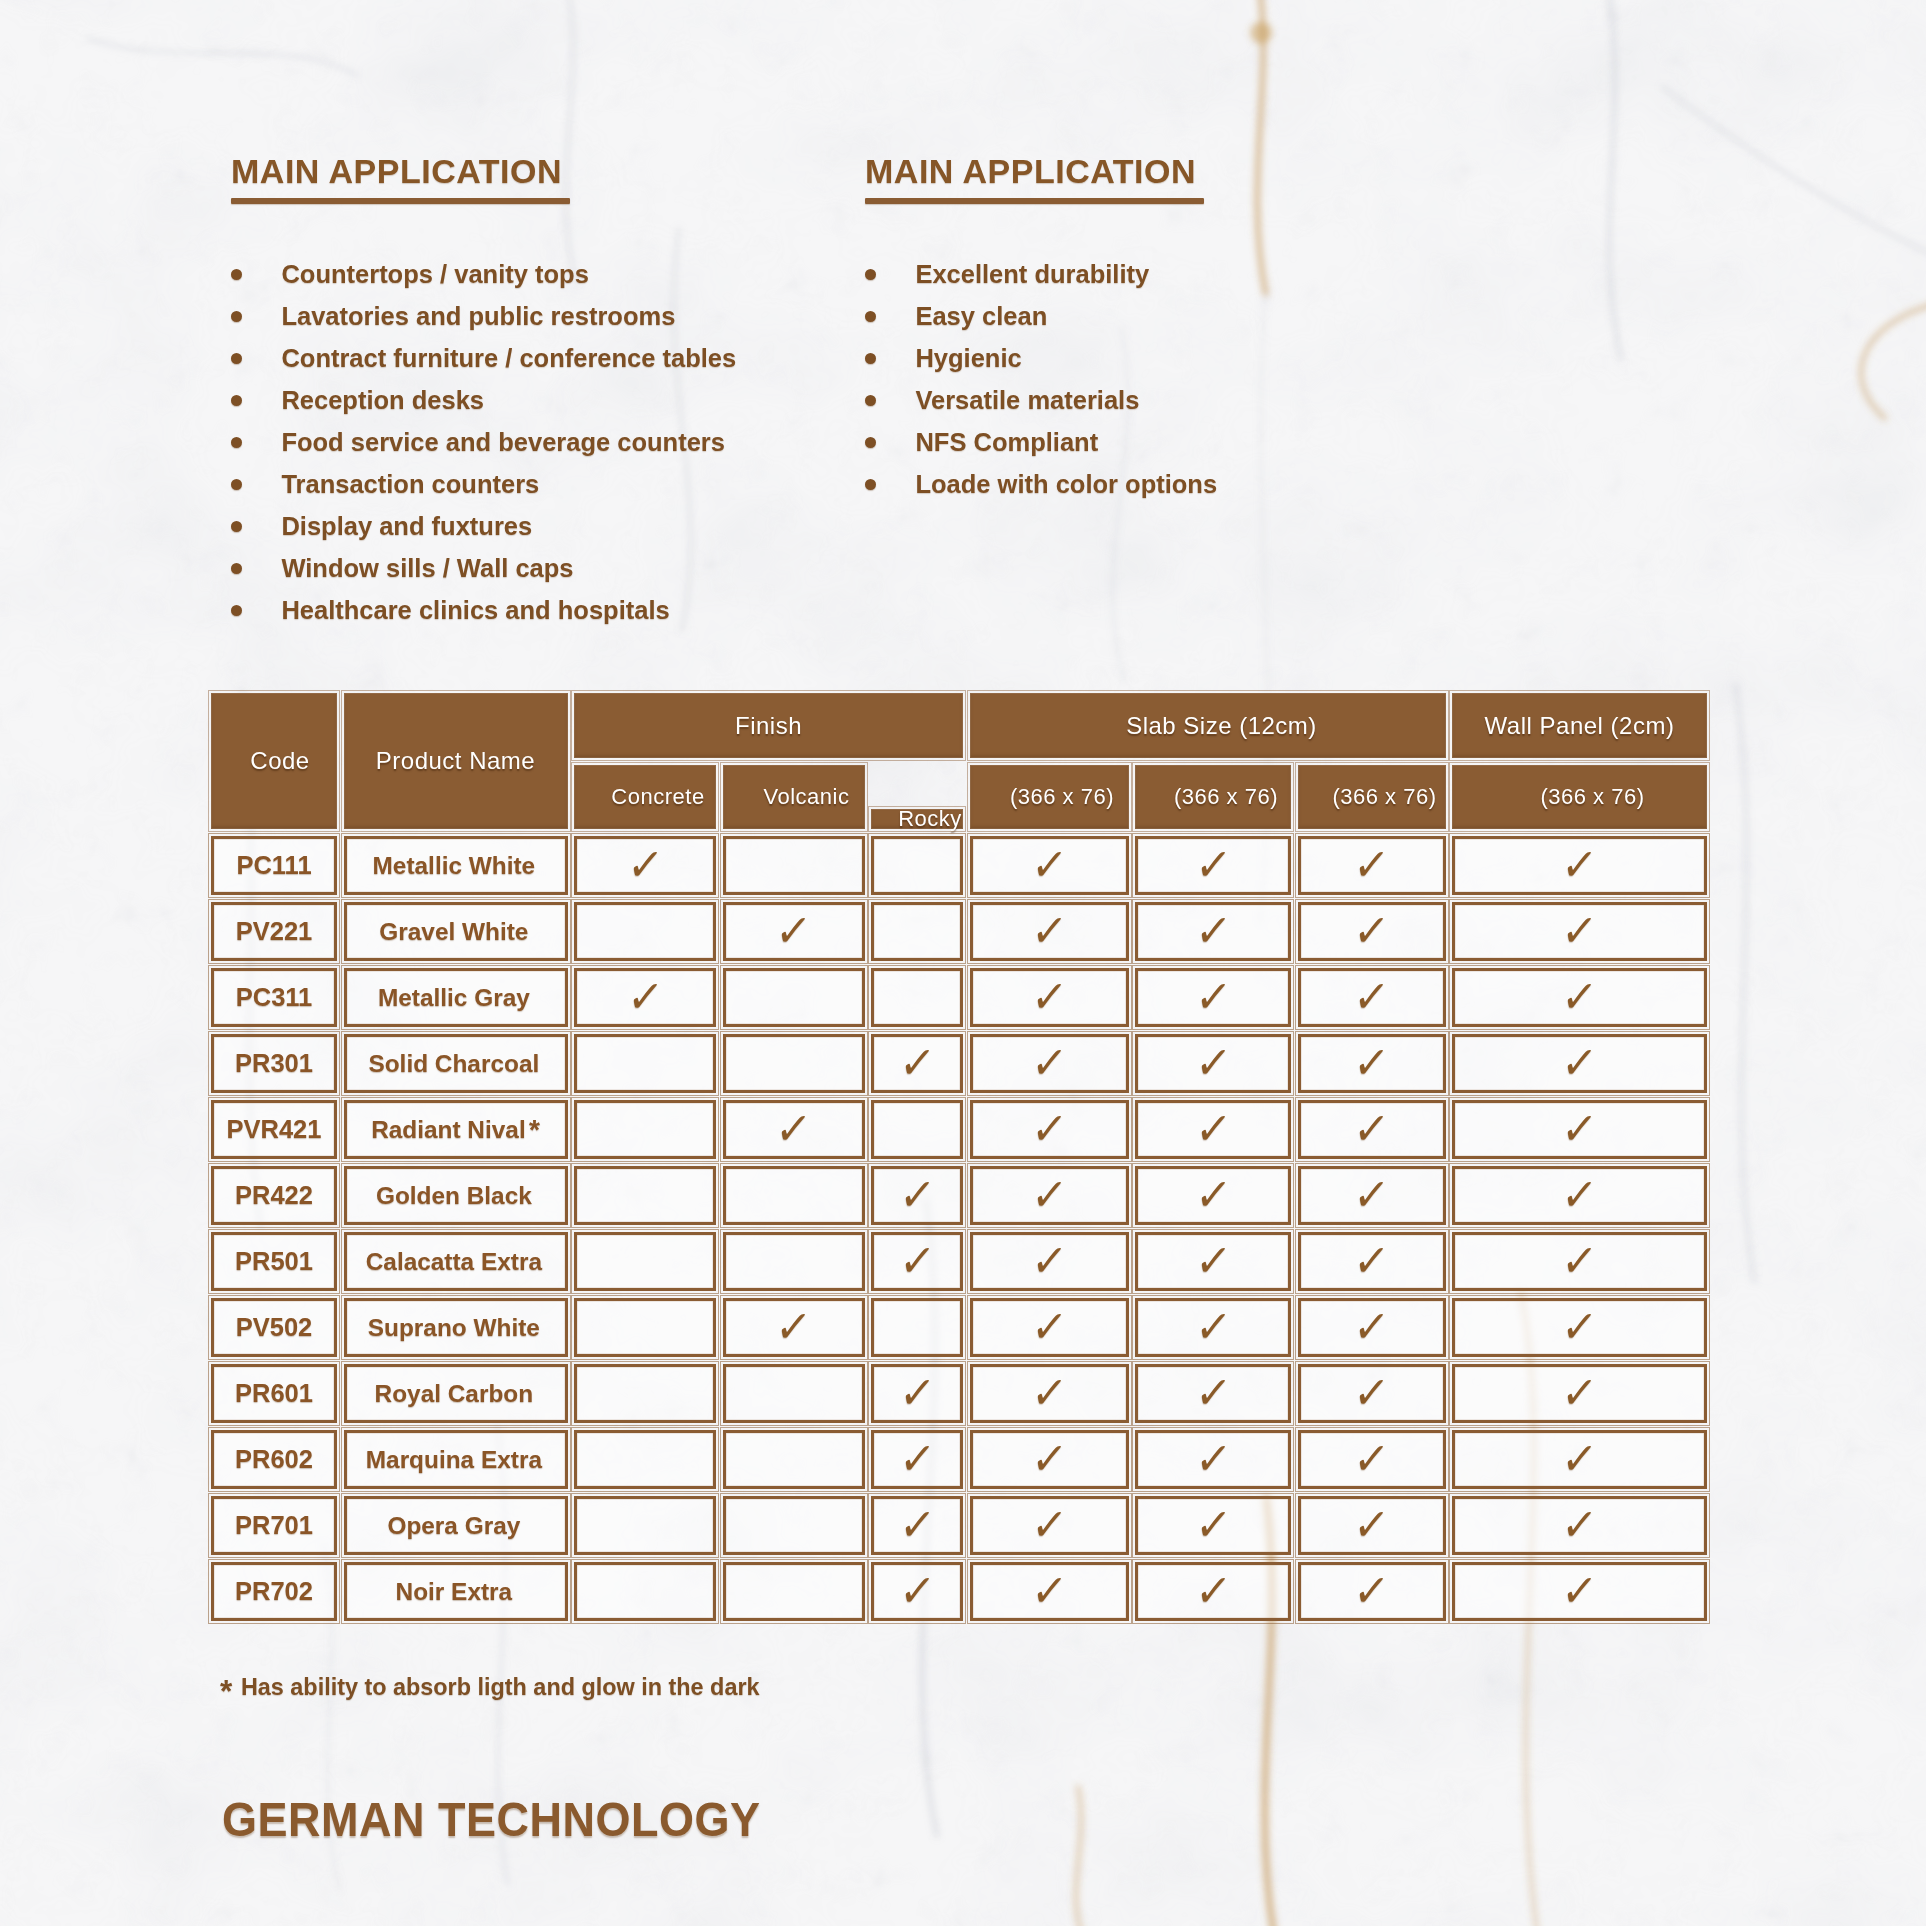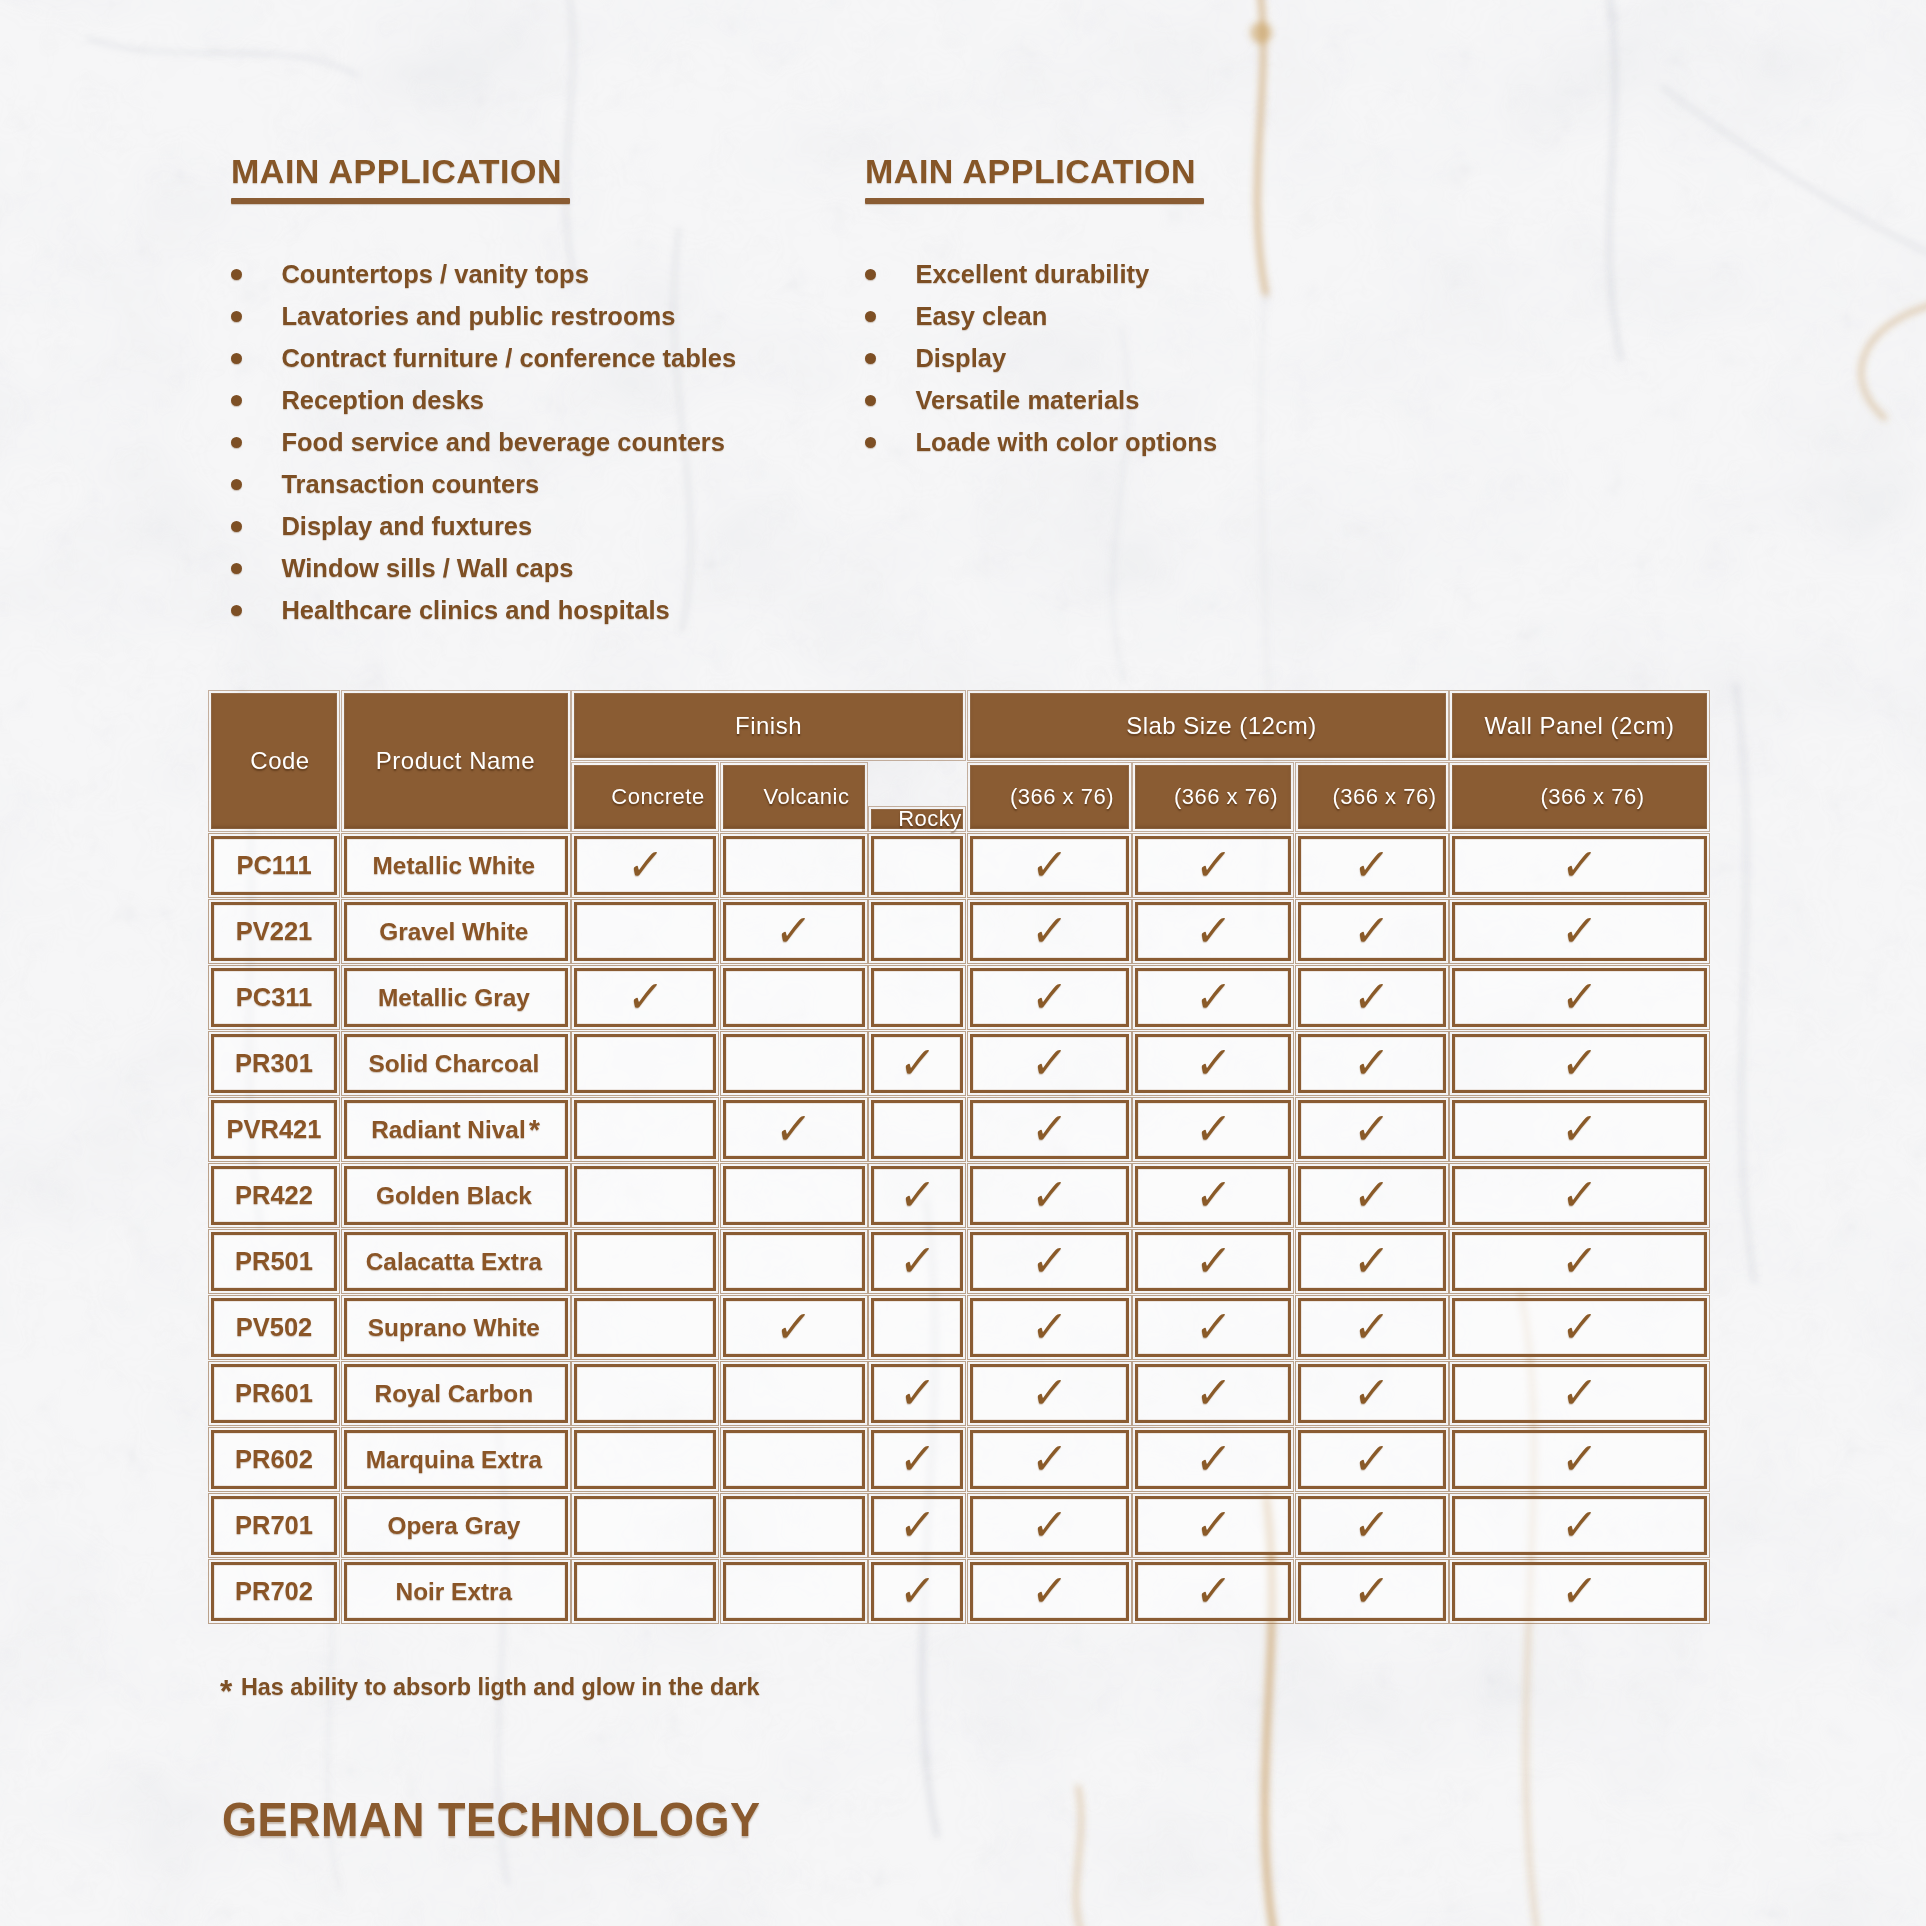--- a/index.html
+++ b/index.html
@@ -160,25 +160,29 @@
     <li>
         <span class="dot"></span>
         <span class="li-text">Excellent durability</span>
       </li>
     <li>
         <span class="dot"></span>
         <span class="li-text">Easy clean</span>
       </li>
     <li>
         <span class="dot"></span>
-        <span class="li-text">Display</span>
+        <span class="li-text">Hygienic</span>
       </li>
     <li>
         <span class="dot"></span>
         <span class="li-text">Versatile materials</span>
+      </li>
+    <li>
+        <span class="dot"></span>
+        <span class="li-text">NFS Compliant</span>
       </li>
     <li>
         <span class="dot"></span>
         <span class="li-text">Loade with color options</span>
       </li>
   </ul>
 </div>
 
 <div class="ptable layer">
   <div class="hcell hc-code">Code</div>

